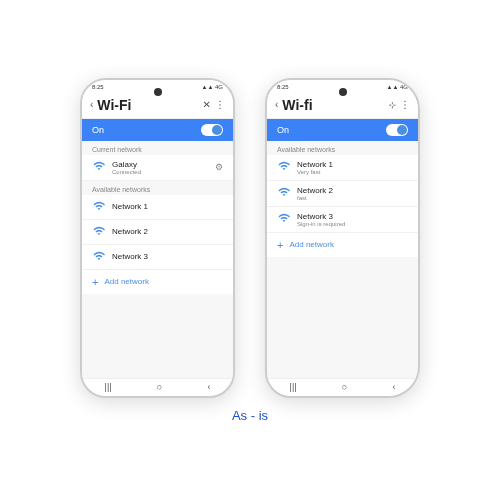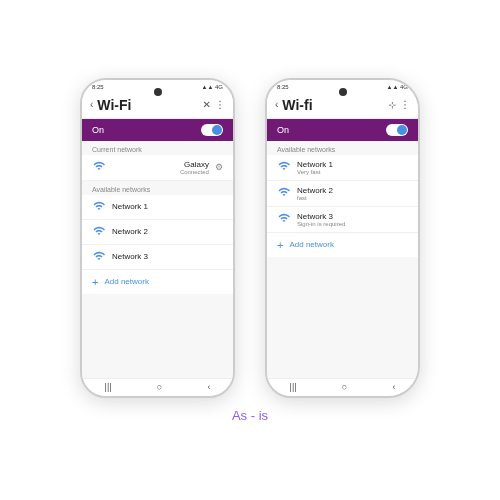--- a/index.html
+++ b/index.html
@@ -128,21 +128,21 @@
       font-size: 10px;
       color: #555;
       cursor: pointer;
     }
 
     
     .toggle-row {
       display: flex;
       align-items: center;
       justify-content: space-between;
-      background: #701a75;
+      background: #3b82f6;
       padding: 5px 10px;
       margin: 0;
     }
 
     .toggle-label {
       font-size: 9px;
       color: #fff;
       font-weight: 500;
     }
 
@@ -206,21 +206,20 @@
     }
 
     .gear-icon {
       font-size: 9px;
       color: #888;
     }
 
     
     .current-network {
       background: #fff;
-      text-align: right;
     }
 
     
     .add-network {
       display: flex;
       align-items: center;
       background: #fff;
       padding: 6px 10px;
       gap: 6px;
     }
@@ -259,21 +258,21 @@
     .labels-row {
       display: flex;
       flex-direction: row;
       gap: 30px;
       justify-content: center;
     }
 
     .phone-caption {
       text-align: center;
       font-size: 13px;
-      color: #8b5cf6;
+      color: #1d4ed8;
       width: 155px;
     }
   </style>
 </head>
 <body>
 
 <div class="phones-row">
 
   <div class="phone-container">
     <div class="phone phone-left">

